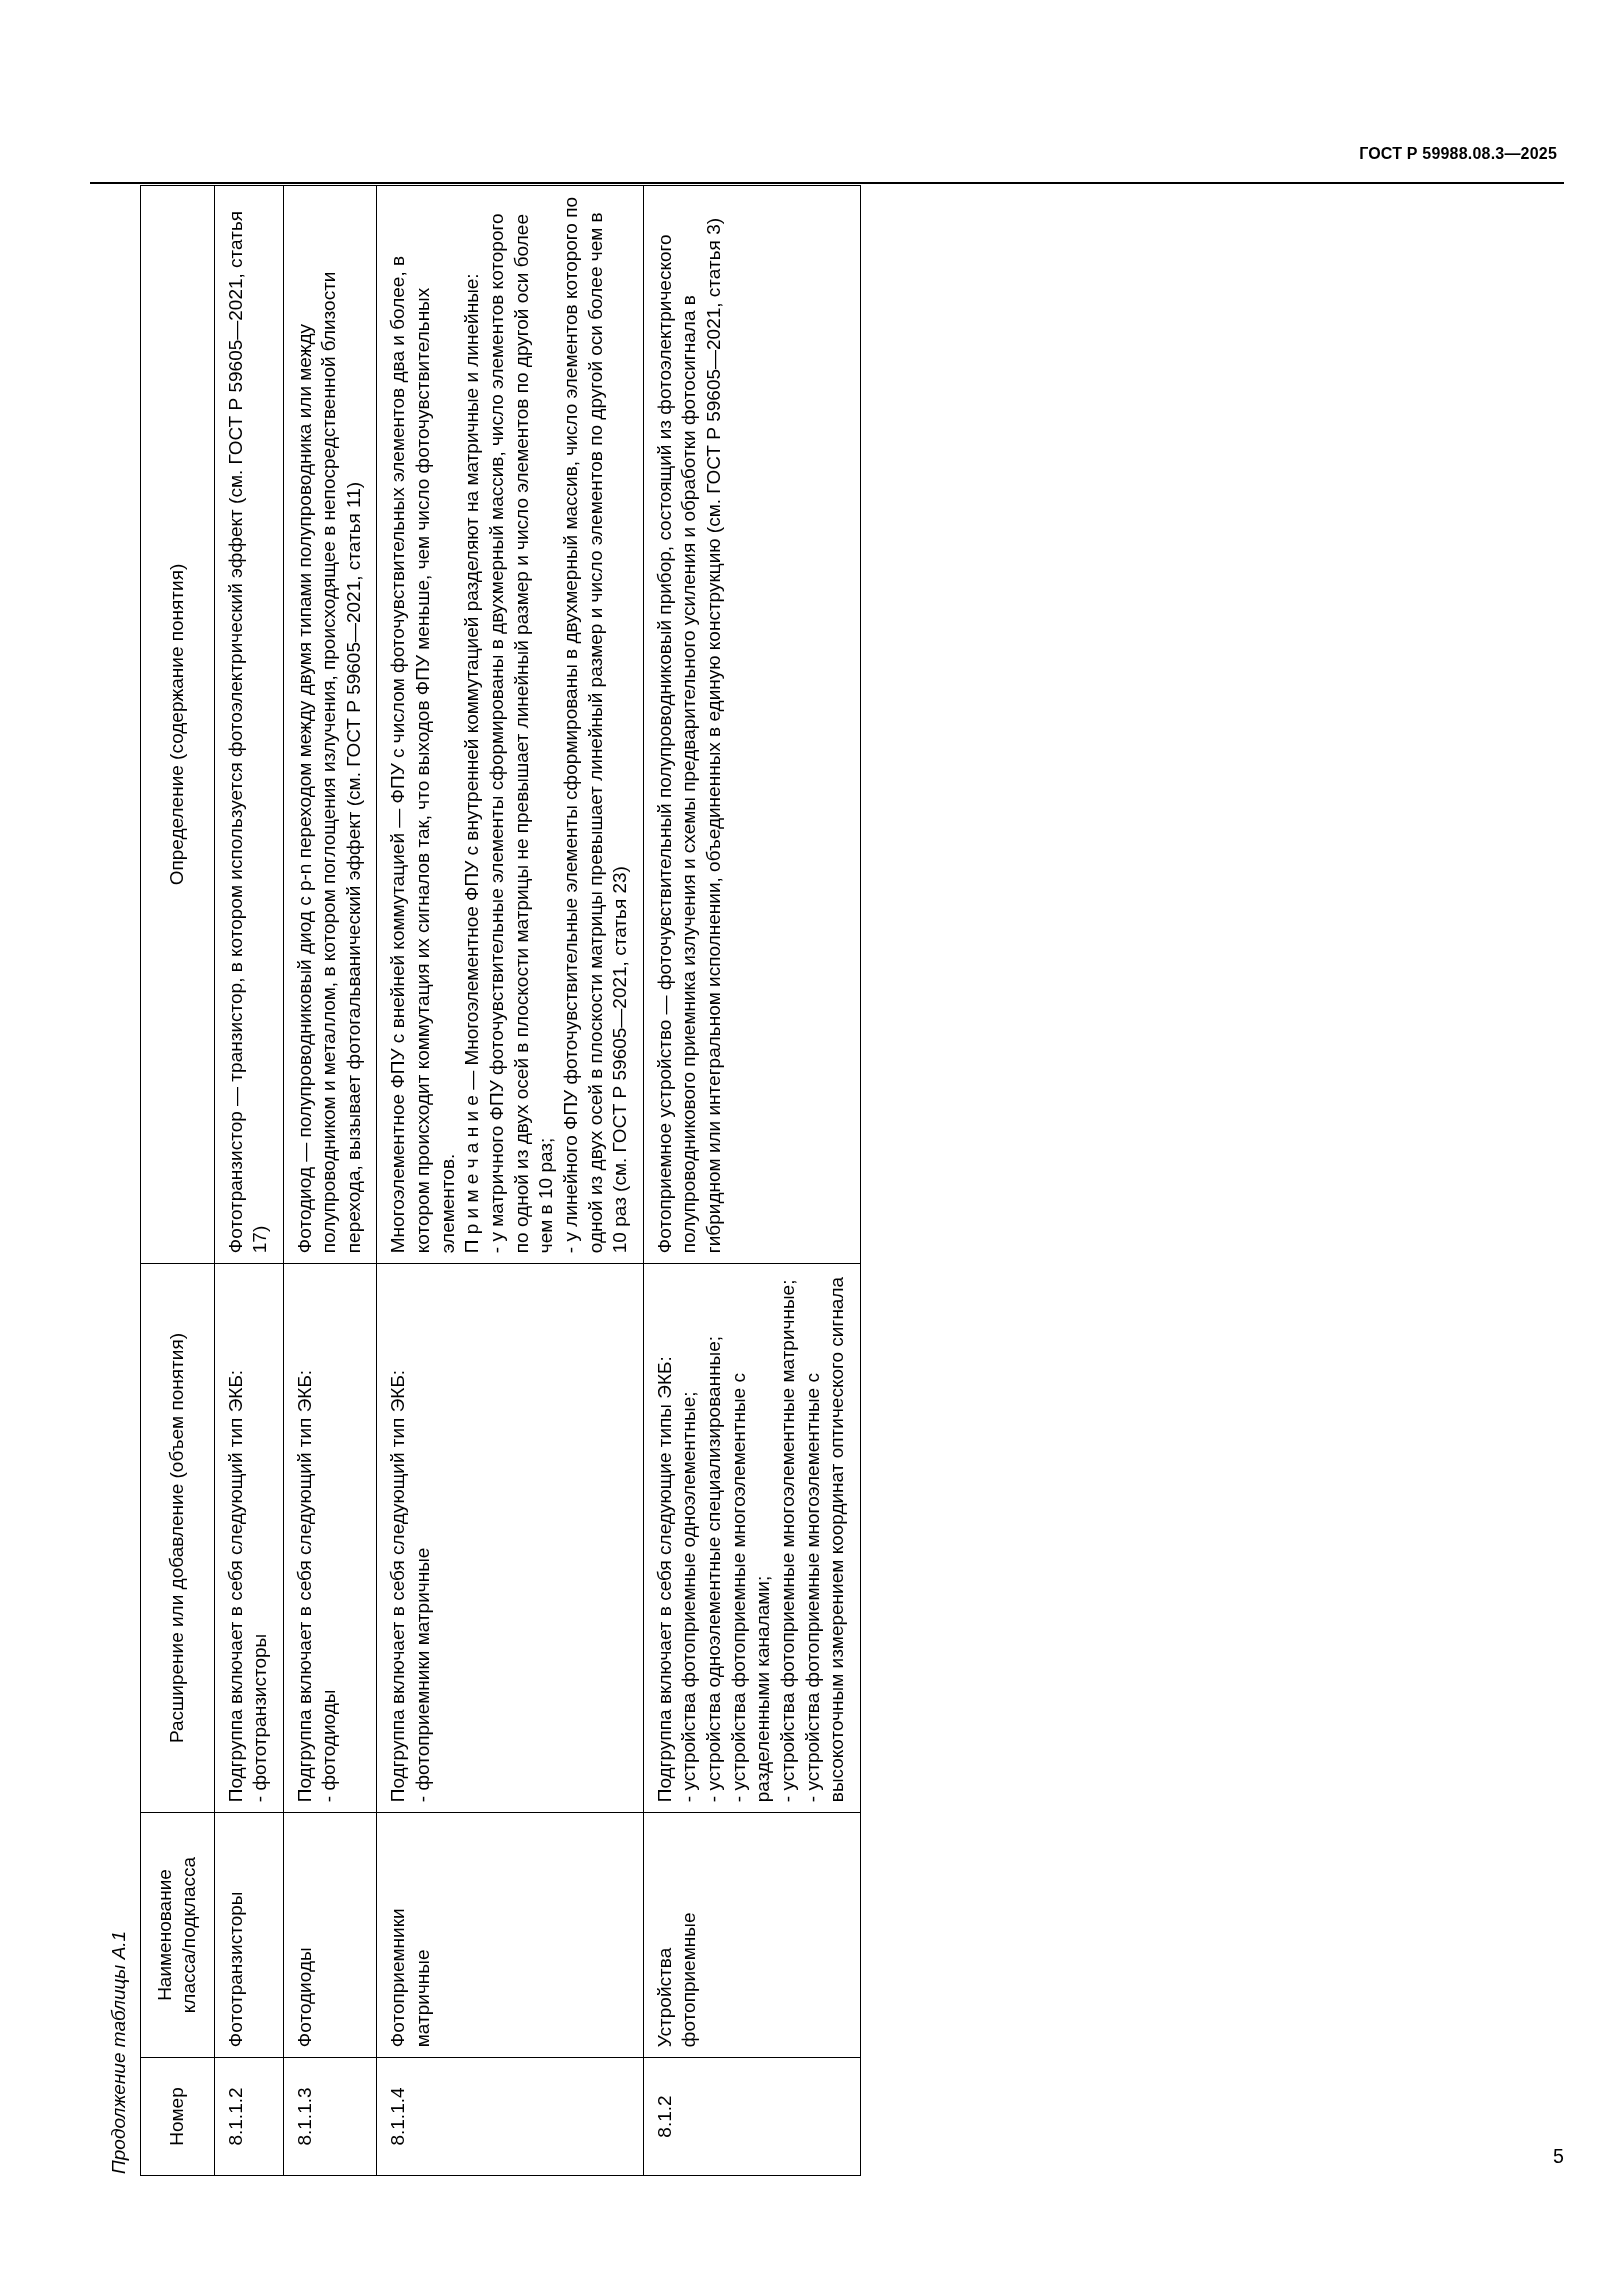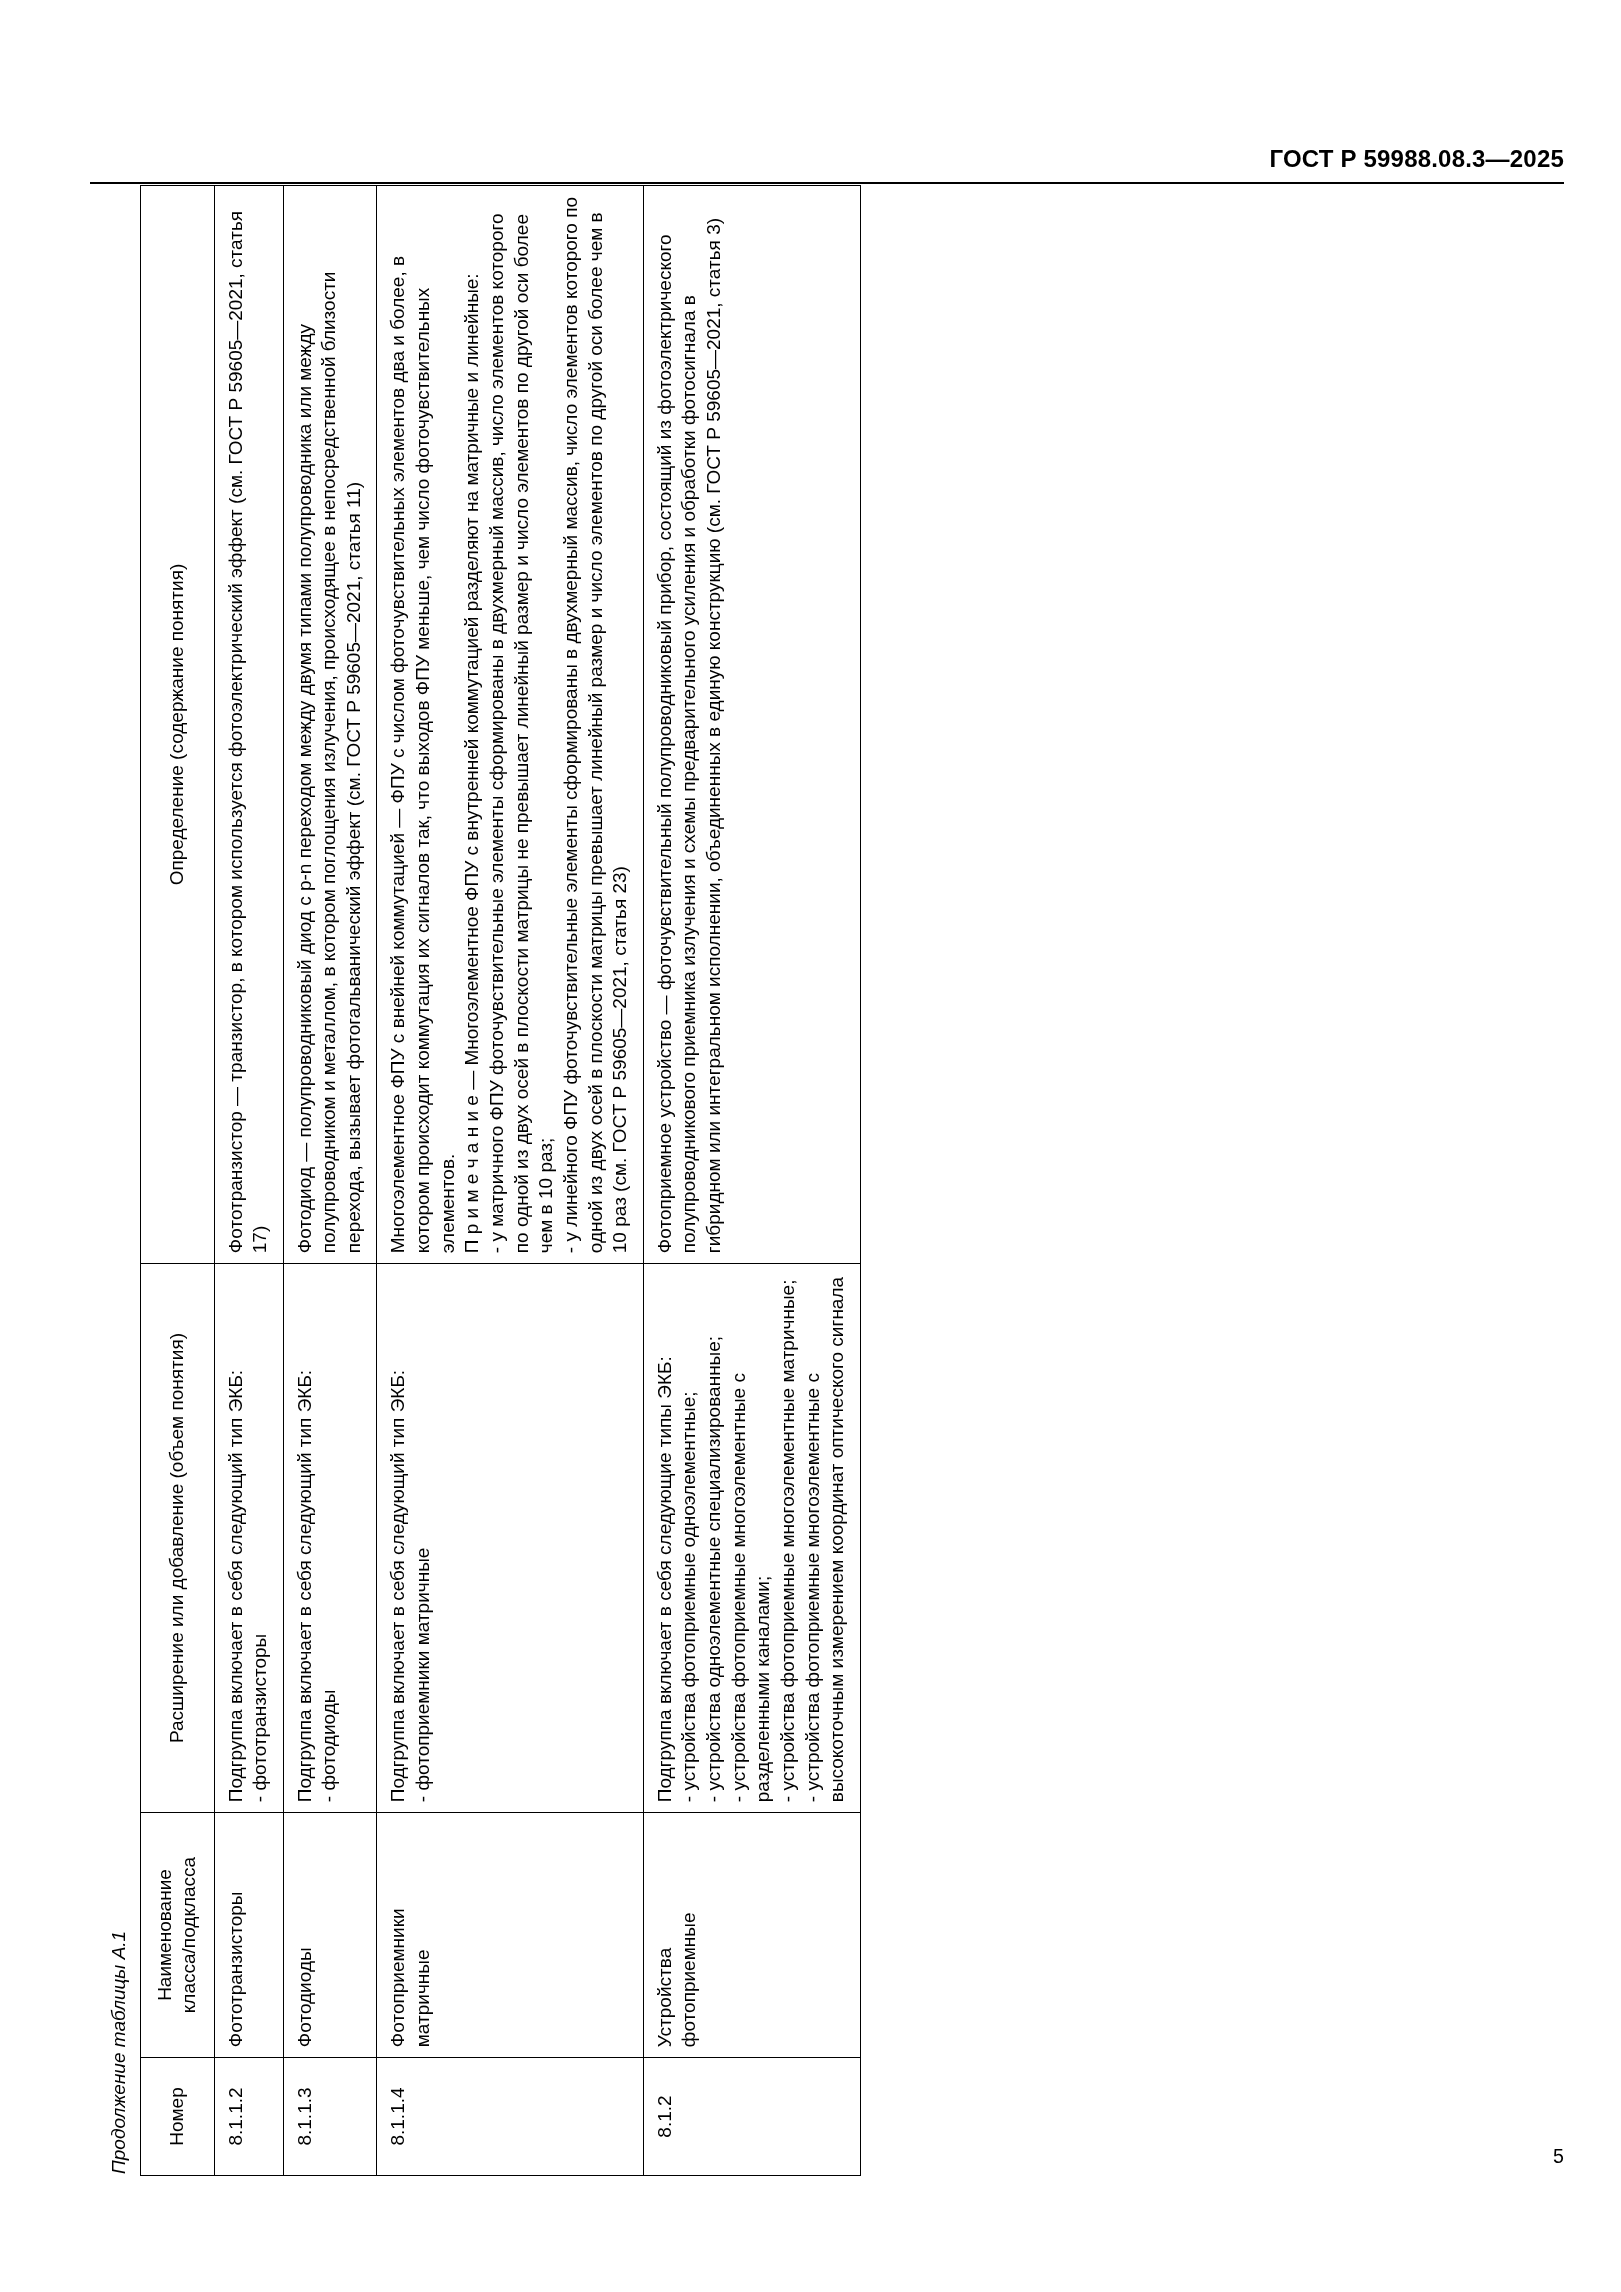--- a/index.html
+++ b/index.html
@@ -13,22 +13,22 @@
     position: relative;
     font-family: "Liberation Sans", sans-serif;
     color: #000000;
     overflow: hidden;
   }
 
   
   .page-header {
     position: absolute;
     top: 145px;
-    right: 57px;
-    font-size: 24px;
+    right: 64px;
+    font-size: 16px;
     font-weight: bold;
     letter-spacing: 0.2px;
     white-space: nowrap;
   }
   .header-rule {
     position: absolute;
     top: 182px;
     left: 90px;
     right: 57px;
     height: 2px;

